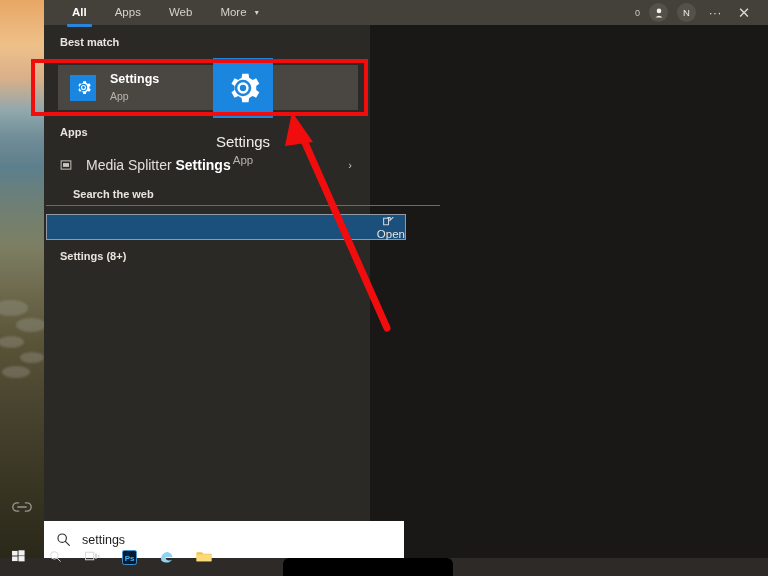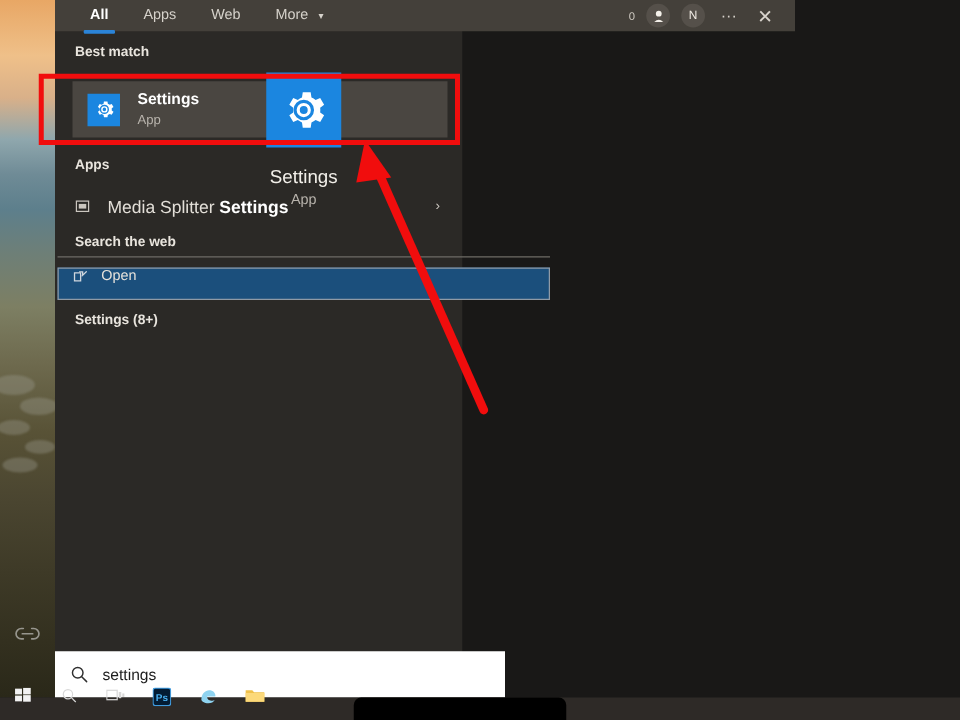--- a/index.html
+++ b/index.html
@@ -74,21 +74,21 @@
     left: 326px; top: 0;
     width: 398px;
     height: 558px;
     background: #191817;
   }
 
   
   #topbar {
     position: absolute;
     left: 0; top: 0;
-    width: 592px; height: 25px;
+    width: 724px; height: 25px;
     background: #44403a;
     display: flex;
     align-items: center;
     z-index: 6;
   }
   .nav-tabs {
     display: flex;
     align-items: center;
     height: 25px;
     padding-left: 14px;
@@ -193,21 +193,21 @@
     font-size: 12.5px;
     font-weight: bold;
   }
   .result-sub {
     color: #b9b4ad;
     font-size: 10.5px;
     margin-top: 2px;
   }
 
   #apps-head { position: absolute; left: 0; top: 126px; }
-  #web-head  { position: absolute; left: 0; top: 188px; }
+  #web-head  { position: absolute; left: 13px; top: 188px; }
   #settings-count-head { position: absolute; left: 0; top: 250px; }
 
   .list-row {
     position: absolute;
     left: 8px;
     width: 312px;
     height: 30px;
     display: flex;
     align-items: center;
     cursor: default;
@@ -268,26 +268,27 @@
   #preview-divider {
     position: absolute;
     left: 2px; top: 205px;
     width: 394px;
     height: 1px;
     background: #6e6b66;
   }
   .action-row {
     position: absolute;
     left: 2px;
-    width: 394px;
+    width: 360px;
     height: 26px;
     display: flex;
-    align-items: flex-start;
+    align-items: flex-end;
     box-sizing: border-box;
     cursor: default;
+    flex-direction: column;
   }
   .action-row.selected {
     border: 1px solid #8f9aa6;
     background: #1b4f7c;
   }
   .action-icon {
     width: 34px;
     display: flex;
     align-items: center;
     justify-content: center;

